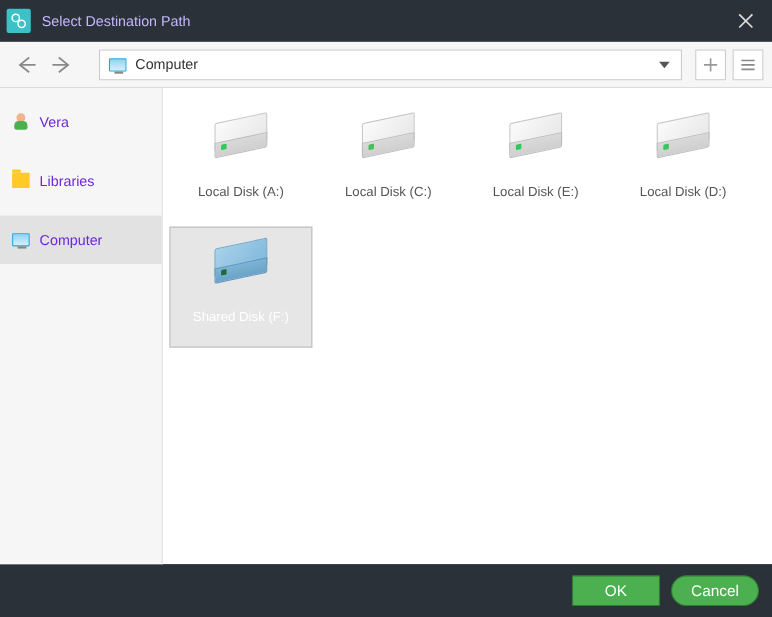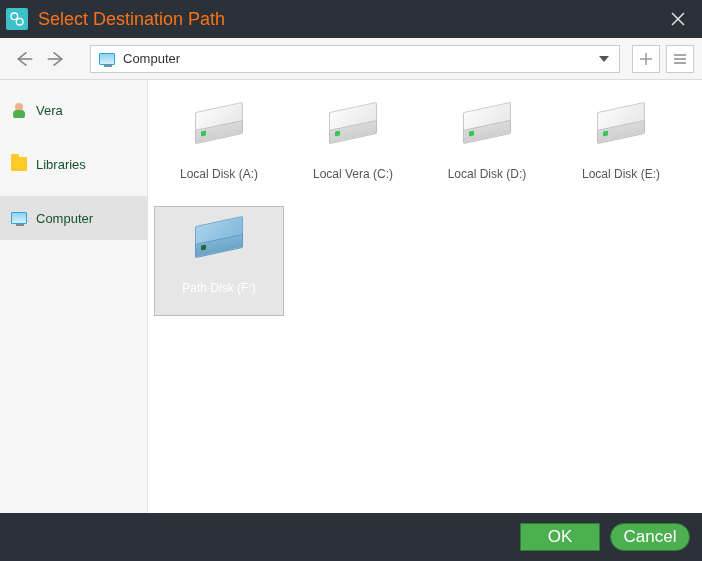--- a/index.html
+++ b/index.html
@@ -1,50 +1,50 @@
 <!DOCTYPE html>
 <html><head>
 <meta charset="utf-8">
 <style>
 * { box-sizing: border-box; margin: 0; padding: 0; font-family: 'Segoe UI', Tahoma, sans-serif; }
 body { width: 702px; height: 561px; background: #2b3138; overflow: hidden; }
 
 .titlebar { height: 38px; background: #2b3138; display: flex; align-items: center; padding: 0 8px 0 6px; color: #fff; }
 .app-icon { width: 22px; height: 22px; background: #3bc1c7; border-radius: 2px; display: flex; align-items: center; justify-content: center; margin-right: 10px; }
 .app-icon svg { width: 16px; height: 16px; }
-.title { font-size: 18px; flex: 1; color: #f97316; }
+.title { font-size: 13px; flex: 1; color: #c4b5fd; }
 .close-btn { width: 32px; height: 32px; display: flex; align-items: center; justify-content: center; color: #ddd; cursor: pointer; }
 .close-btn svg { width: 14px; height: 14px; }
 
 .toolbar { height: 42px; background: #f6f6f6; display: flex; align-items: center; padding: 0 8px; border-bottom: 1px solid #dcdcdc; }
 .nav-arrow { width: 32px; height: 32px; display: flex; align-items: center; justify-content: center; color: #888; cursor: pointer; }
 .nav-arrow svg { width: 20px; height: 20px; }
 .nav-gap { width: 12px; }
 .breadcrumb-bar { flex: 1; height: 28px; border: 1px solid #ccc; background: #fff; display: flex; align-items: center; padding: 0 6px; margin: 0 6px; }
 .bc-icon { width: 20px; display:flex; align-items:center; justify-content:center; margin-right:6px; }
 .bc-text { flex:1; font-size: 13px; color: #333; }
 .bc-dd { width: 18px; display:flex; align-items:center; justify-content:center; color:#555; }
 .tool-icon { width: 28px; height: 28px; border:1px solid #ccc; display:flex; align-items:center; justify-content:center; color:#888; margin-left:6px; cursor:pointer; background:#fff; }
 .tool-icon svg { width:14px; height:14px; }
 
 .body-area { display:flex; height: calc(561px - 38px - 42px - 48px); background:#fff; }
 .sidebar { width: 148px; background: #f6f6f6; border-right: 1px solid #e2e2e2; padding-top: 8px; }
-.side-item { height: 44px; display:flex; align-items:center; padding: 0 10px; font-size: 13px; color:#14532d; cursor:pointer; gap:8px; margin-bottom:10px; }
+.side-item { height: 44px; display:flex; align-items:center; padding: 0 10px; font-size: 13px; color:#6d28d9; cursor:pointer; gap:8px; margin-bottom:10px; }
 .side-item.selected { background: #e2e2e2; }
 .side-icon { width:18px; height:18px; display:flex; align-items:center; justify-content:center; }
 
 .main { flex:1; padding: 12px 6px; display:flex; flex-wrap: wrap; align-content: flex-start; gap: 4px 4px; }
 .disk-item { width: 130px; height: 110px; display:flex; flex-direction:column; align-items:center; justify-content:flex-start; padding-top:8px; cursor:pointer; border:1px solid transparent; }
 .disk-item.selected { background:#e6e6e6; border:1px solid #bdbdbd; }
 .disk-item.selected .disk-label { color:#fff; }
 .disk-label { font-size: 12px; color:#555; margin-top: 14px; text-align:center; }
 .disk-glyph { width: 60px; height: 52px; position: relative; }
 
 .footer { height: 48px; background:#2b3138; display:flex; align-items:center; justify-content:flex-end; padding: 0 12px; gap:10px; }
-.btn { width: 80px; height: 28px; border:1px solid #2e7d32; background:#4caf50; color:#fff; font-size:17px; display:flex; align-items:center; justify-content:center; cursor:pointer; border-radius:1px; }
+.btn { width: 80px; height: 28px; border:1px solid #2e7d32; background:#4caf50; color:#fff; font-size:14px; display:flex; align-items:center; justify-content:center; cursor:pointer; border-radius:1px; }
 .btn.cancel { background:#4caf50;border-radius:14px; }
 
 
 .iso-disk .top { position:absolute; left:6px; top:6px; width:48px; height:26px; transform: skewY(-12deg) rotate(0deg); background: linear-gradient(135deg,#fbfbfb,#e6e6e6); border:1px solid #c9c9c9; border-radius:2px; }
 .iso-disk .side { position:absolute; left:6px; top:24px; width:48px; height:14px; transform: skewY(-12deg); background: linear-gradient(#d9d9d9,#cfcfcf); border:1px solid #bdbdbd; border-radius:0 0 2px 2px; }
 .iso-disk .led { position:absolute; left:12px; top:30px; width:5px; height:5px; background:#34c759; border-radius:1px; transform: skewY(-12deg); }
 .iso-disk.blue .top { background: linear-gradient(135deg,#a7d1ea,#7fb7d9); border-color:#6fa8cc; }
 .iso-disk.blue .side { background: linear-gradient(#7eb3d4,#6aa3c7); border-color:#5f98bd; }
 .iso-disk.blue .led { background:#1e6b3a; }
 
@@ -156,45 +156,45 @@
           <div class="led"></div>
         </div>
       <div class="disk-label">Local Disk (A:)</div>
     </div>
     <div class="disk-item">
       <div class="disk-glyph iso-disk">
           <div class="top"></div>
           <div class="side"></div>
           <div class="led"></div>
         </div>
-      <div class="disk-label">Local Vera (C:)</div>
+      <div class="disk-label">Local Disk (C:)</div>
+    </div>
+    <div class="disk-item">
+      <div class="disk-glyph iso-disk">
+          <div class="top"></div>
+          <div class="side"></div>
+          <div class="led"></div>
+        </div>
+      <div class="disk-label">Local Disk (E:)</div>
     </div>
     <div class="disk-item">
       <div class="disk-glyph iso-disk">
           <div class="top"></div>
           <div class="side"></div>
           <div class="led"></div>
         </div>
       <div class="disk-label">Local Disk (D:)</div>
-    </div>
-    <div class="disk-item">
-      <div class="disk-glyph iso-disk">
-          <div class="top"></div>
-          <div class="side"></div>
-          <div class="led"></div>
-        </div>
-      <div class="disk-label">Local Disk (E:)</div>
     </div>
     <div class="disk-item selected">
       <div class="disk-glyph iso-disk blue">
           <div class="top"></div>
           <div class="side"></div>
           <div class="led"></div>
         </div>
-      <div class="disk-label">Path Disk (F:)</div>
+      <div class="disk-label">Shared Disk (F:)</div>
     </div>
   </div>
 </div>
 
 <div class="footer">
   <div class="btn">OK</div>
   <div class="btn cancel">Cancel</div>
 </div>
 
 </body></html>

